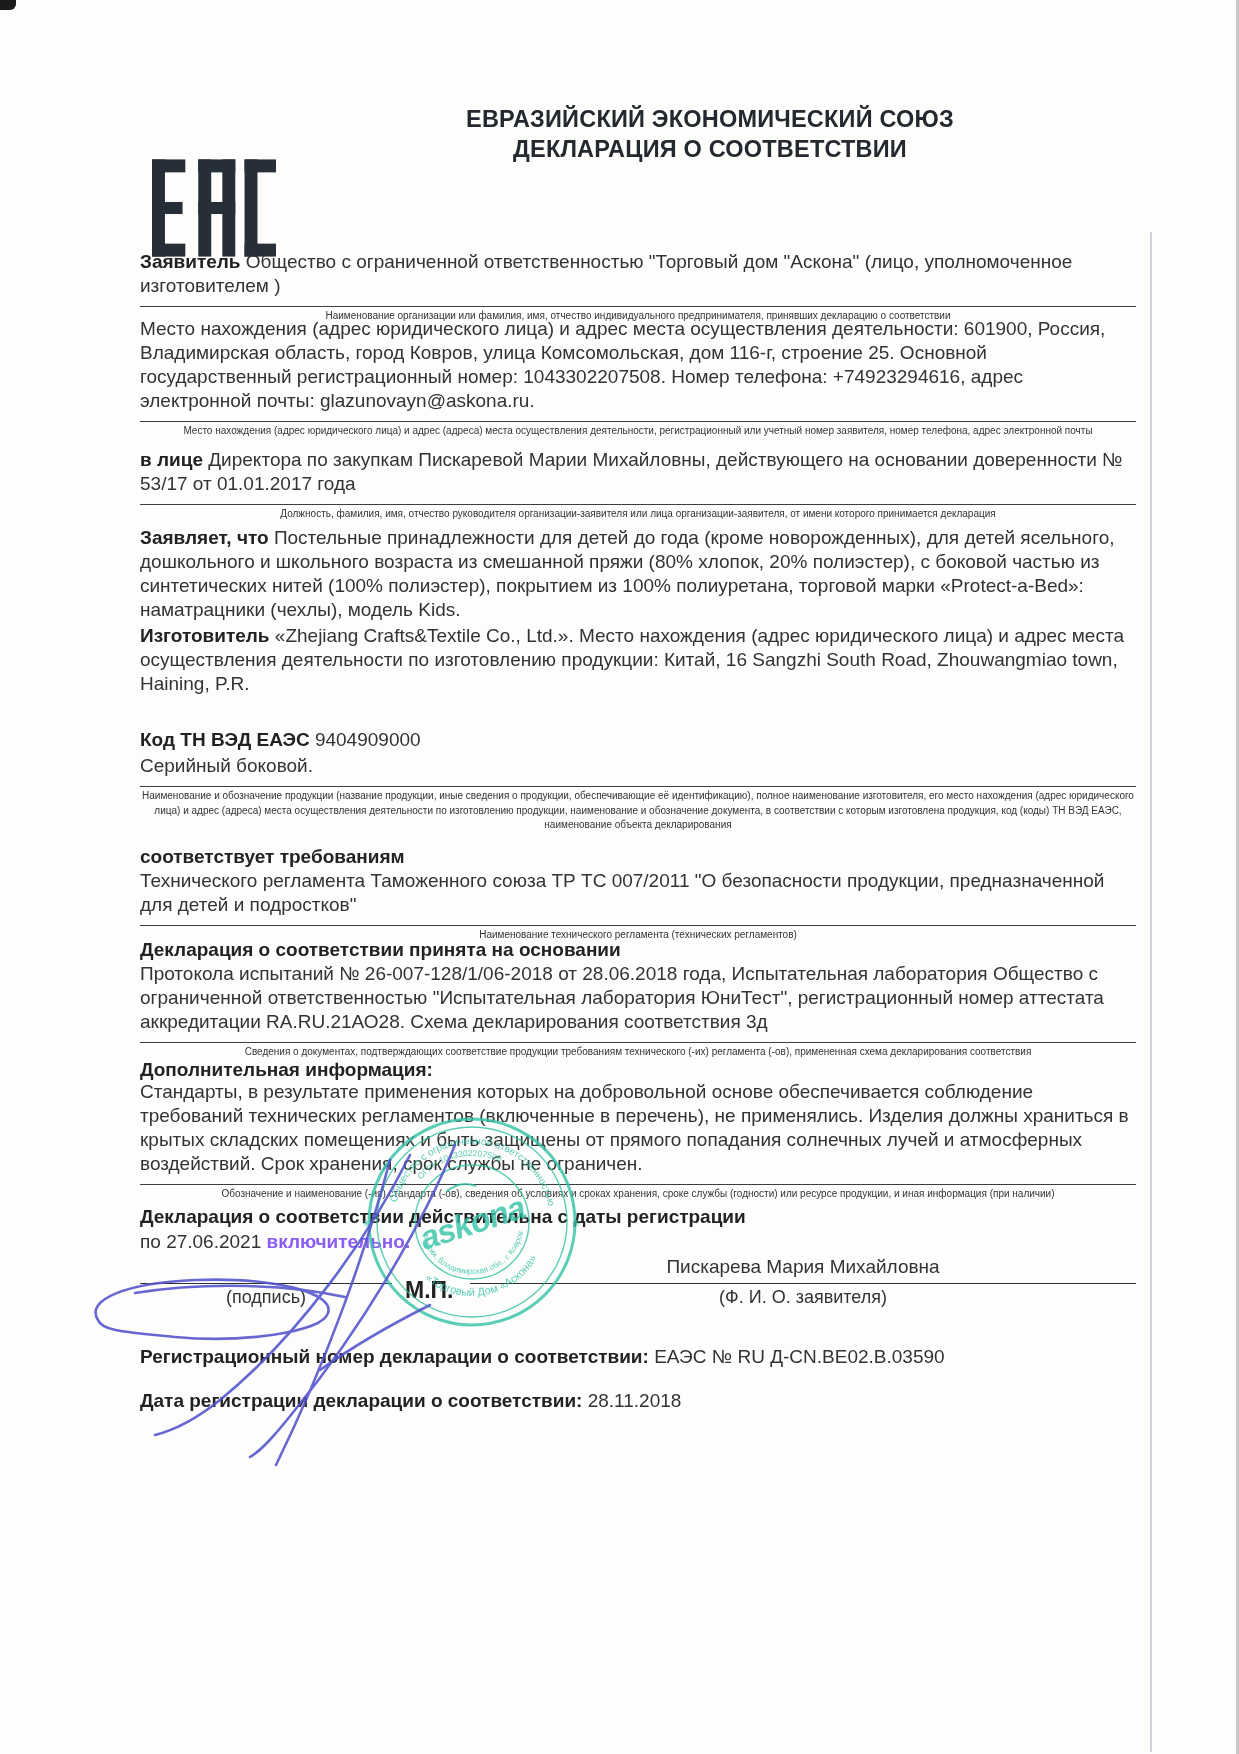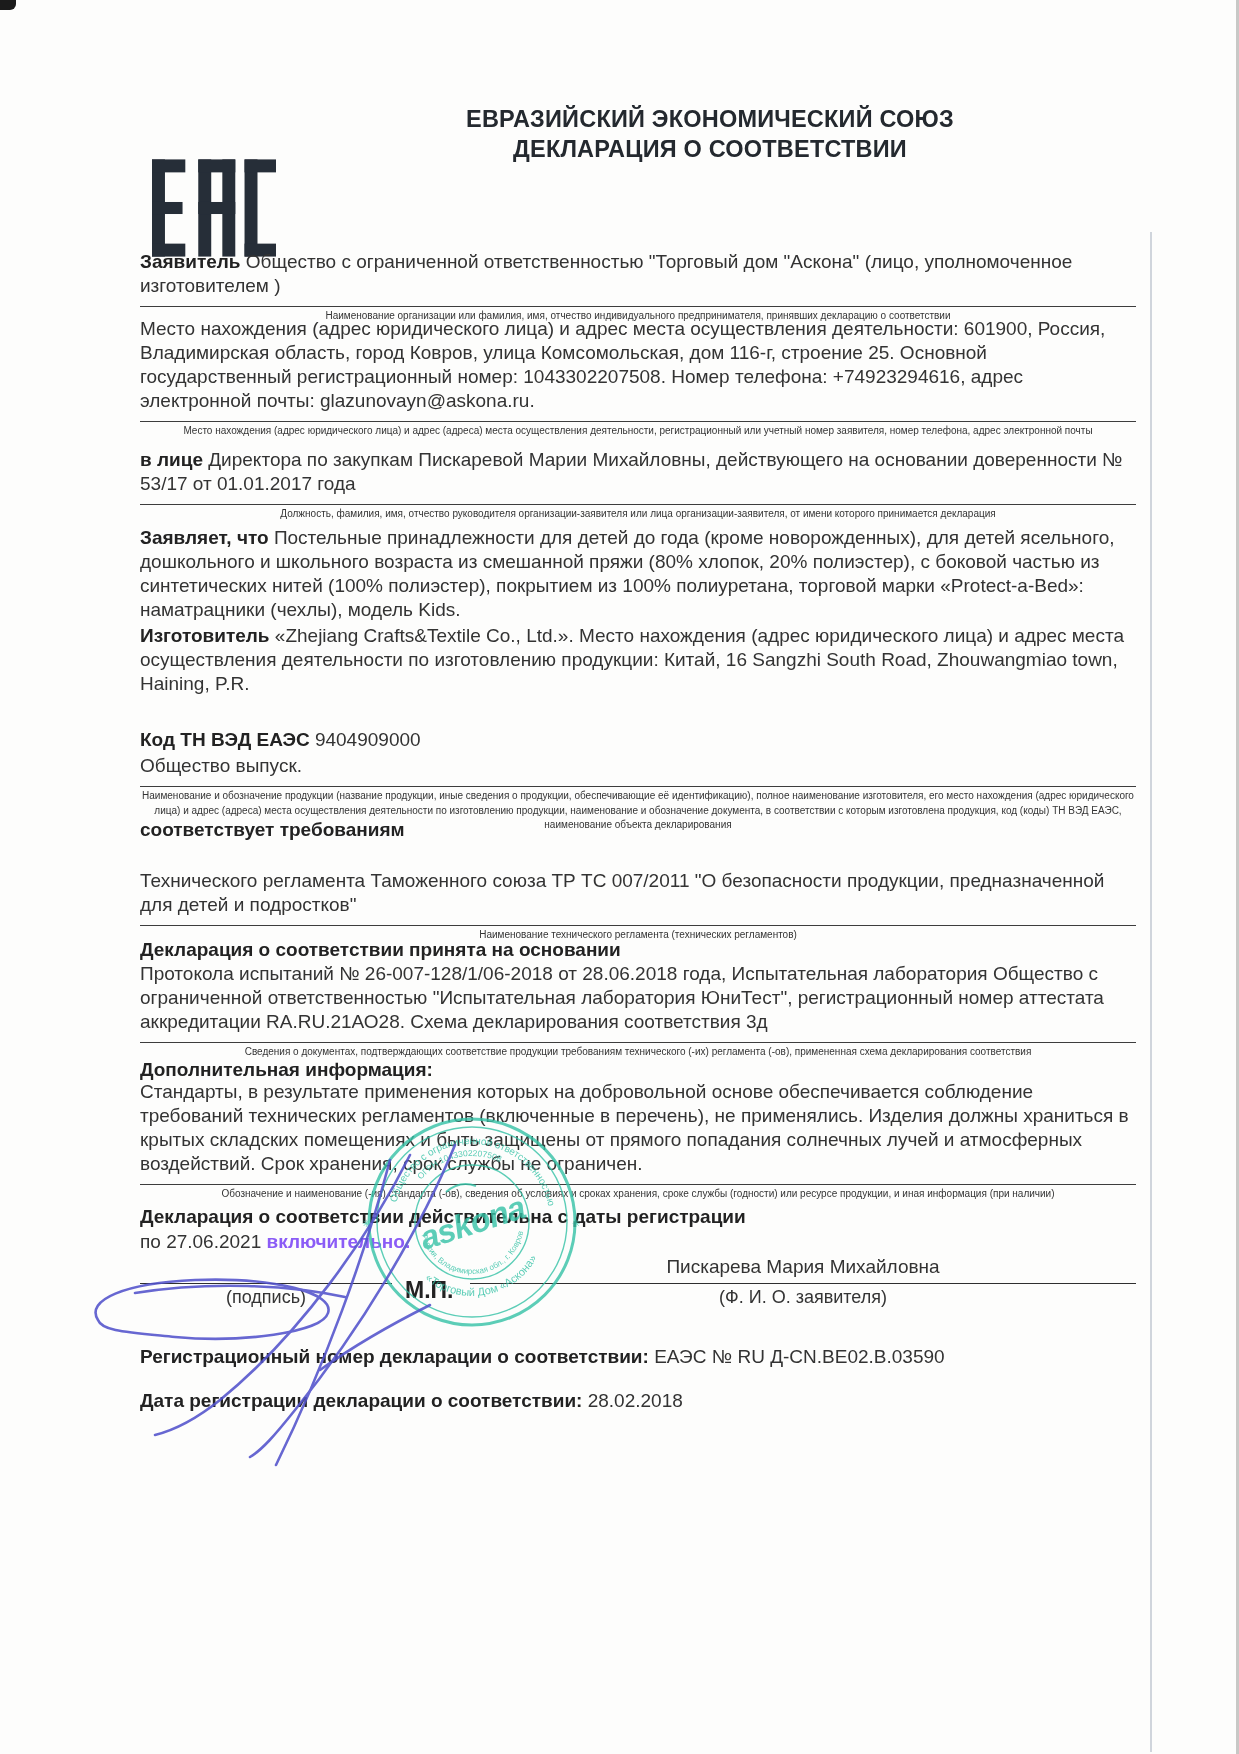--- a/index.html
+++ b/index.html
@@ -22,21 +22,21 @@
   
   .doc{position:absolute;left:140px;top:0;width:996px;}
   .sec{position:absolute;left:0;width:100%;}
   .body{font-size:19px;line-height:24px;margin:0;color:#333;}
   .body b{color:#222;}
   .rule{border-bottom:1.6px solid #3d3d3d;padding-bottom:8px;}
   .caption{font-size:10px;line-height:14.5px;text-align:center;color:#343434;margin-top:2px;}
   .hdr{font-weight:bold;font-size:19px;line-height:24px;margin:0;color:#222;}
 
   .s1{top:250px}.s2{top:317px}.s3{top:448px}.s4{top:526px}.s5{top:624px}
-  .s6{top:728px}.s7{top:754px}.s8{top:818px}.s9{top:869px}.s10{top:938px}
+  .s6{top:728px}.s7{top:754px}.s8{top:845px}.s9{top:869px}.s10{top:938px}
   .s11{top:962px}.s12{top:1058px}.s13{top:1080px}
 
   
   .tail{position:absolute;left:0;top:1206px;width:996px;height:240px;}
   .tail .v1{position:absolute;left:0;top:0;font-weight:bold;font-size:19px;color:#222;}
   .tail .v2{position:absolute;left:0;top:25px;font-size:19px;color:#333;}
   .tail .v2 b{color:#8b5cf6;}
   .sig-line{position:absolute;top:77px;height:0;border-top:1.8px solid #2f2f2f;}
   .sig-line.left{left:0;width:252px;}
   .sig-line.right{left:330px;width:666px;}
@@ -113,21 +113,21 @@
 
     <section class="sec s5">
       <p class="body"><b>Изготовитель</b> <span>«Zhejiang Crafts&amp;Textile Co., Ltd.». Место нахождения (адрес юридического лица) и адрес места осуществления деятельности по изготовлению продукции: Китай, 16 Sangzhi South Road, Zhouwangmiao town, Haining, P.R.</span></p>
     </section>
 
     <section class="sec s6">
       <p class="body"><b>Код ТН ВЭД ЕАЭС</b> <span>9404909000</span></p>
     </section>
 
     <section class="sec s7">
-      <p class="body rule"><span>Общество выпуск.</span></p>
+      <p class="body rule"><span>Серийный боковой.</span></p>
       <div class="caption">Наименование и обозначение продукции (название продукции, иные сведения о продукции, обеспечивающие её идентификацию), полное наименование изготовителя, его место нахождения (адрес юридического лица) и адрес (адреса) места осуществления деятельности по изготовлению продукции, наименование и обозначение документа, в соответствии с которым изготовлена продукция, код (коды) ТН ВЭД ЕАЭС, наименование объекта декларирования</div>
     </section>
 
     <section class="sec s8">
       <p class="hdr">соответствует требованиям</p>
     </section>
 
     <section class="sec s9">
       <p class="body rule"><span>Технического регламента Таможенного союза ТР ТС 007/2011 "О безопасности продукции, предназначенной для детей и подростков"</span></p>
       <div class="caption">Наименование технического регламента (технических регламентов)</div>
@@ -156,21 +156,21 @@
       <div class="v2"><span>по 27.06.2021</span> <b>включительно.</b></div>
 
       <div class="sig-line left"></div>
       <div class="sig-cap left">(подпись)</div>
       <div class="mp">М.П.</div>
       <div class="sig-name">Пискарева Мария Михайловна</div>
       <div class="sig-line right"></div>
       <div class="sig-cap right">(Ф. И. О. заявителя)</div>
 
       <div class="reg"><b>Регистрационный номер декларации о соответствии:</b> <span>ЕАЭС № RU Д-CN.ВЕ02.В.03590</span></div>
-      <div class="date"><b>Дата регистрации декларации о соответствии:</b> <span>28.02.2018</span></div>
+      <div class="date"><b>Дата регистрации декларации о соответствии:</b> <span>28.11.2018</span></div>
     </div>
 
   </div>
 
   <svg class="stamp" viewBox="0 0 244 244" aria-hidden="true">
     <defs>
       <path id="arcTop" d="M 122,122 m -78,0 a 78,78 0 1 1 156,0"></path>
       <path id="arcOgrn" d="M 122,122 m -66,0 a 66,66 0 1 1 132,0"></path>
       <path id="arcBot1" d="M 122,122 m -74,0 a 74,74 0 1 0 148,0"></path>
       <path id="arcBot2" d="M 122,122 m -52,0 a 52,52 0 1 0 104,0"></path>

